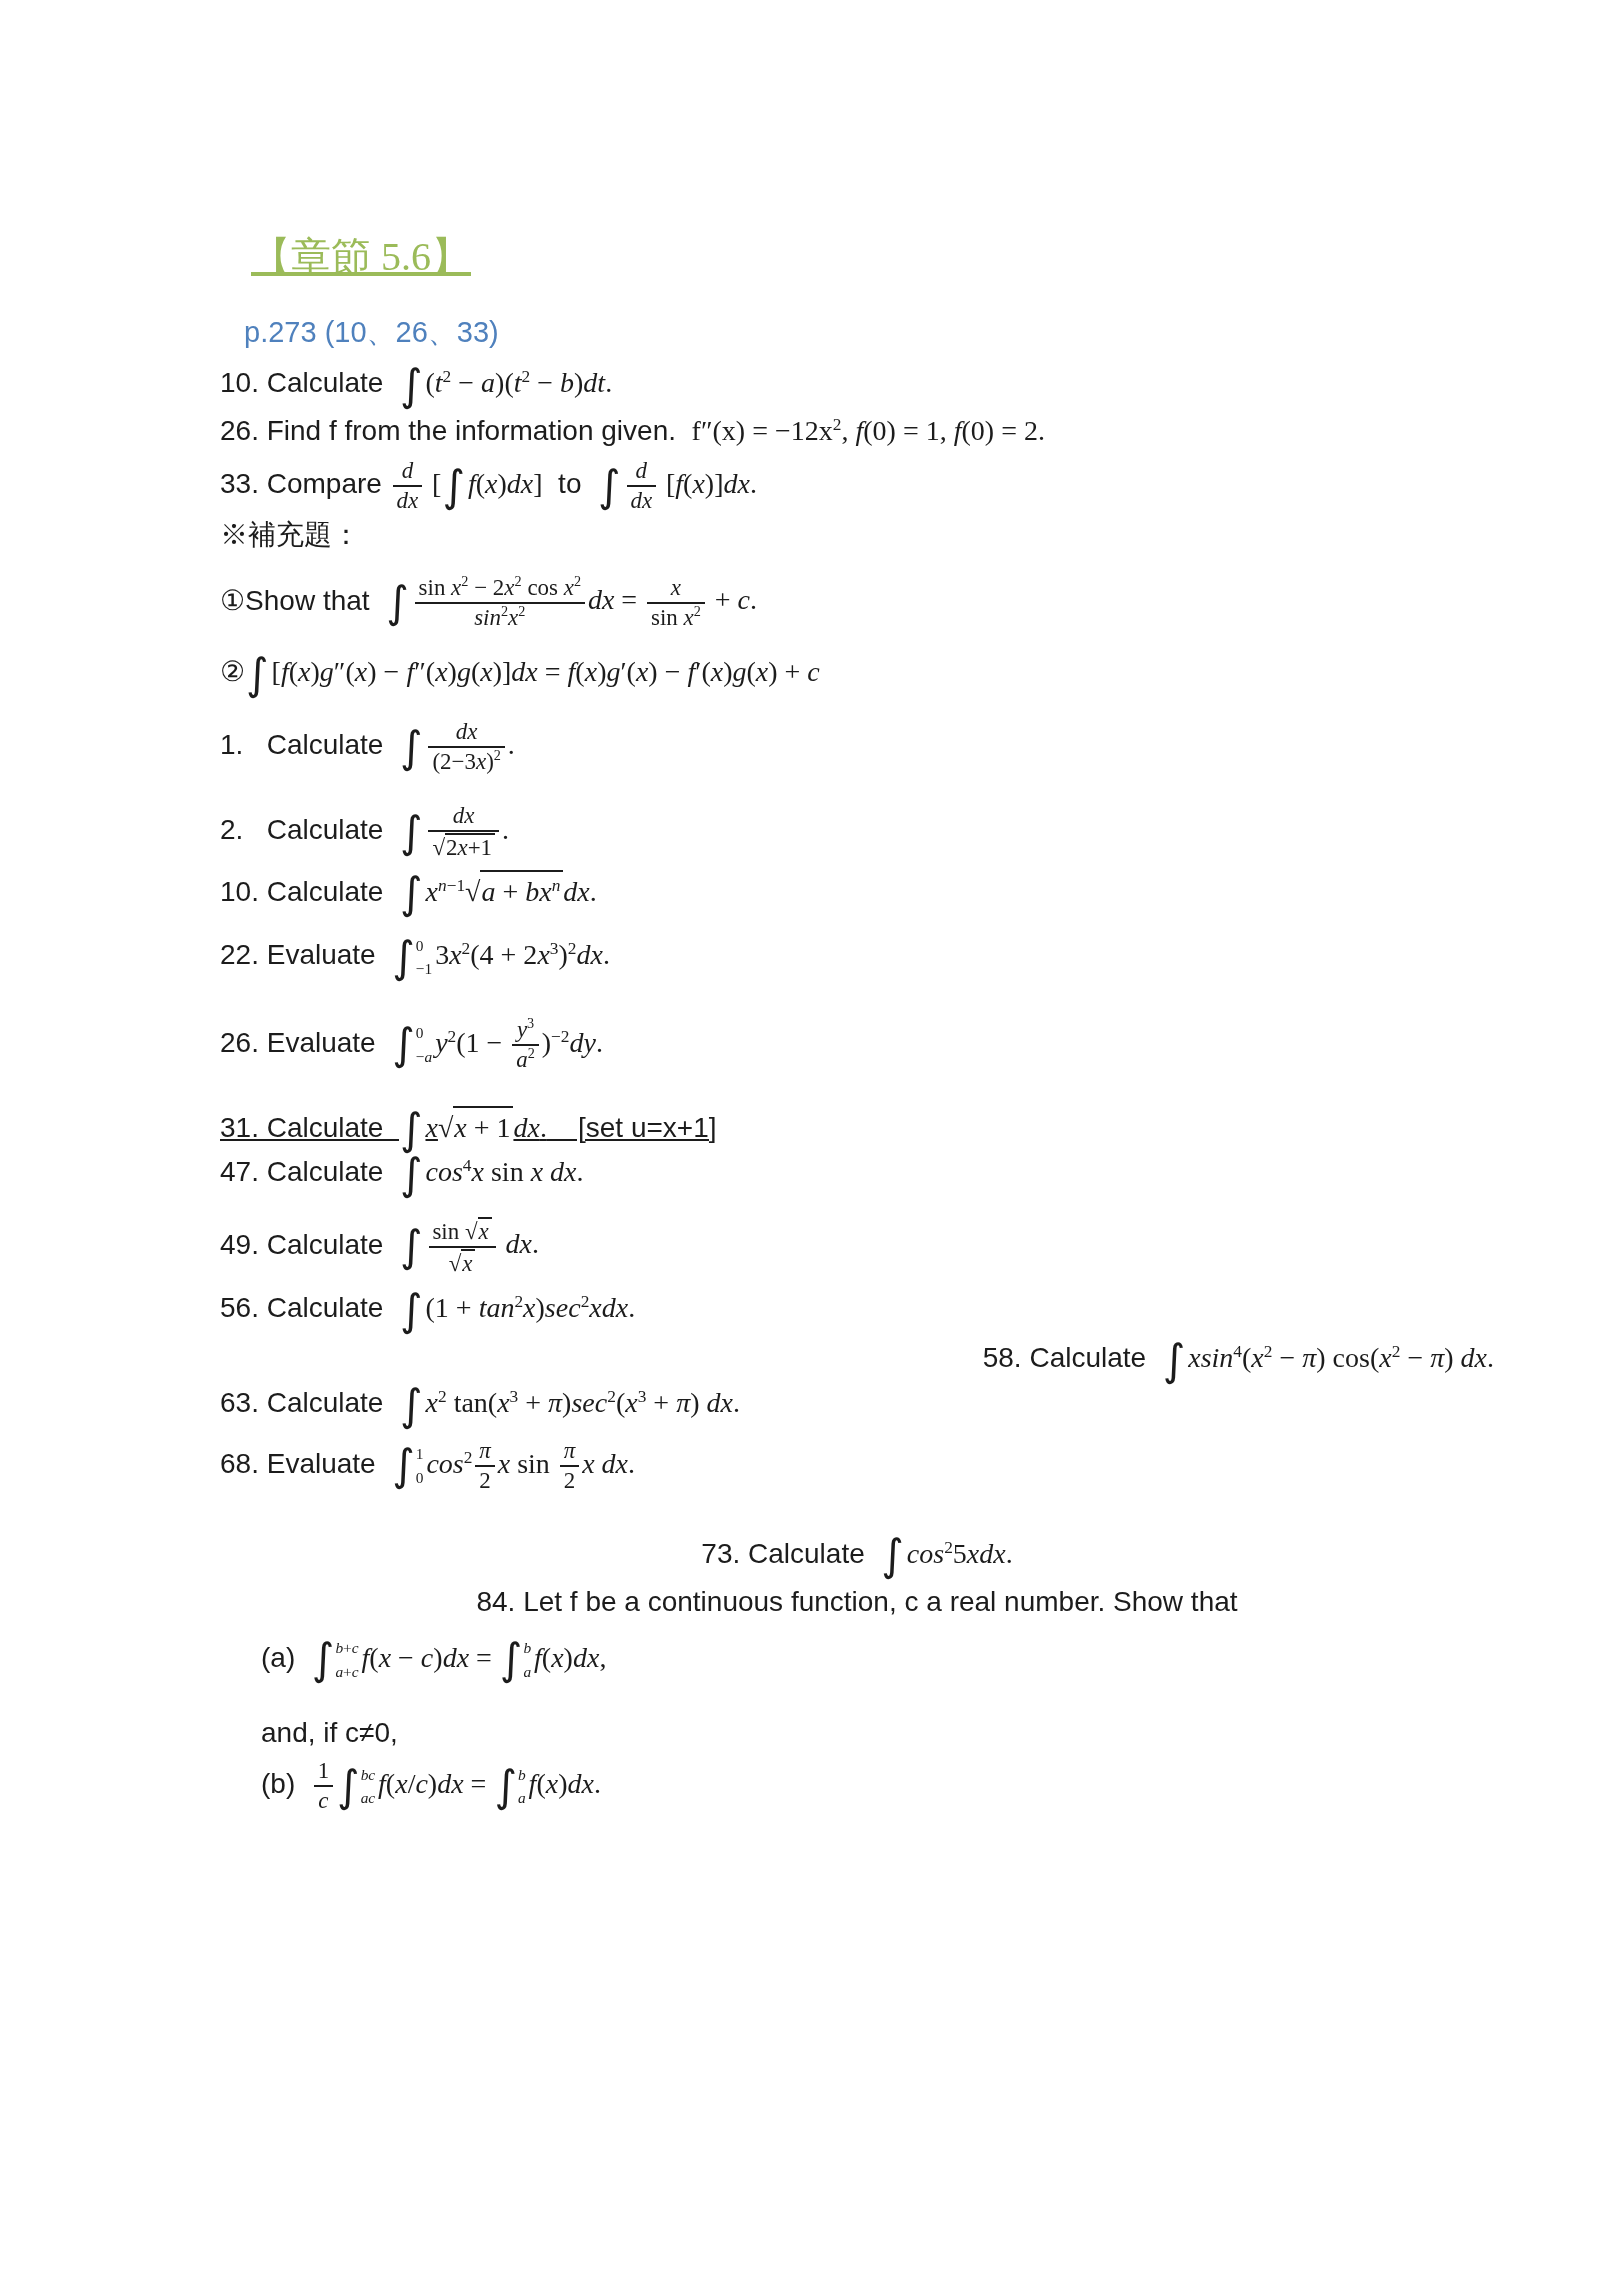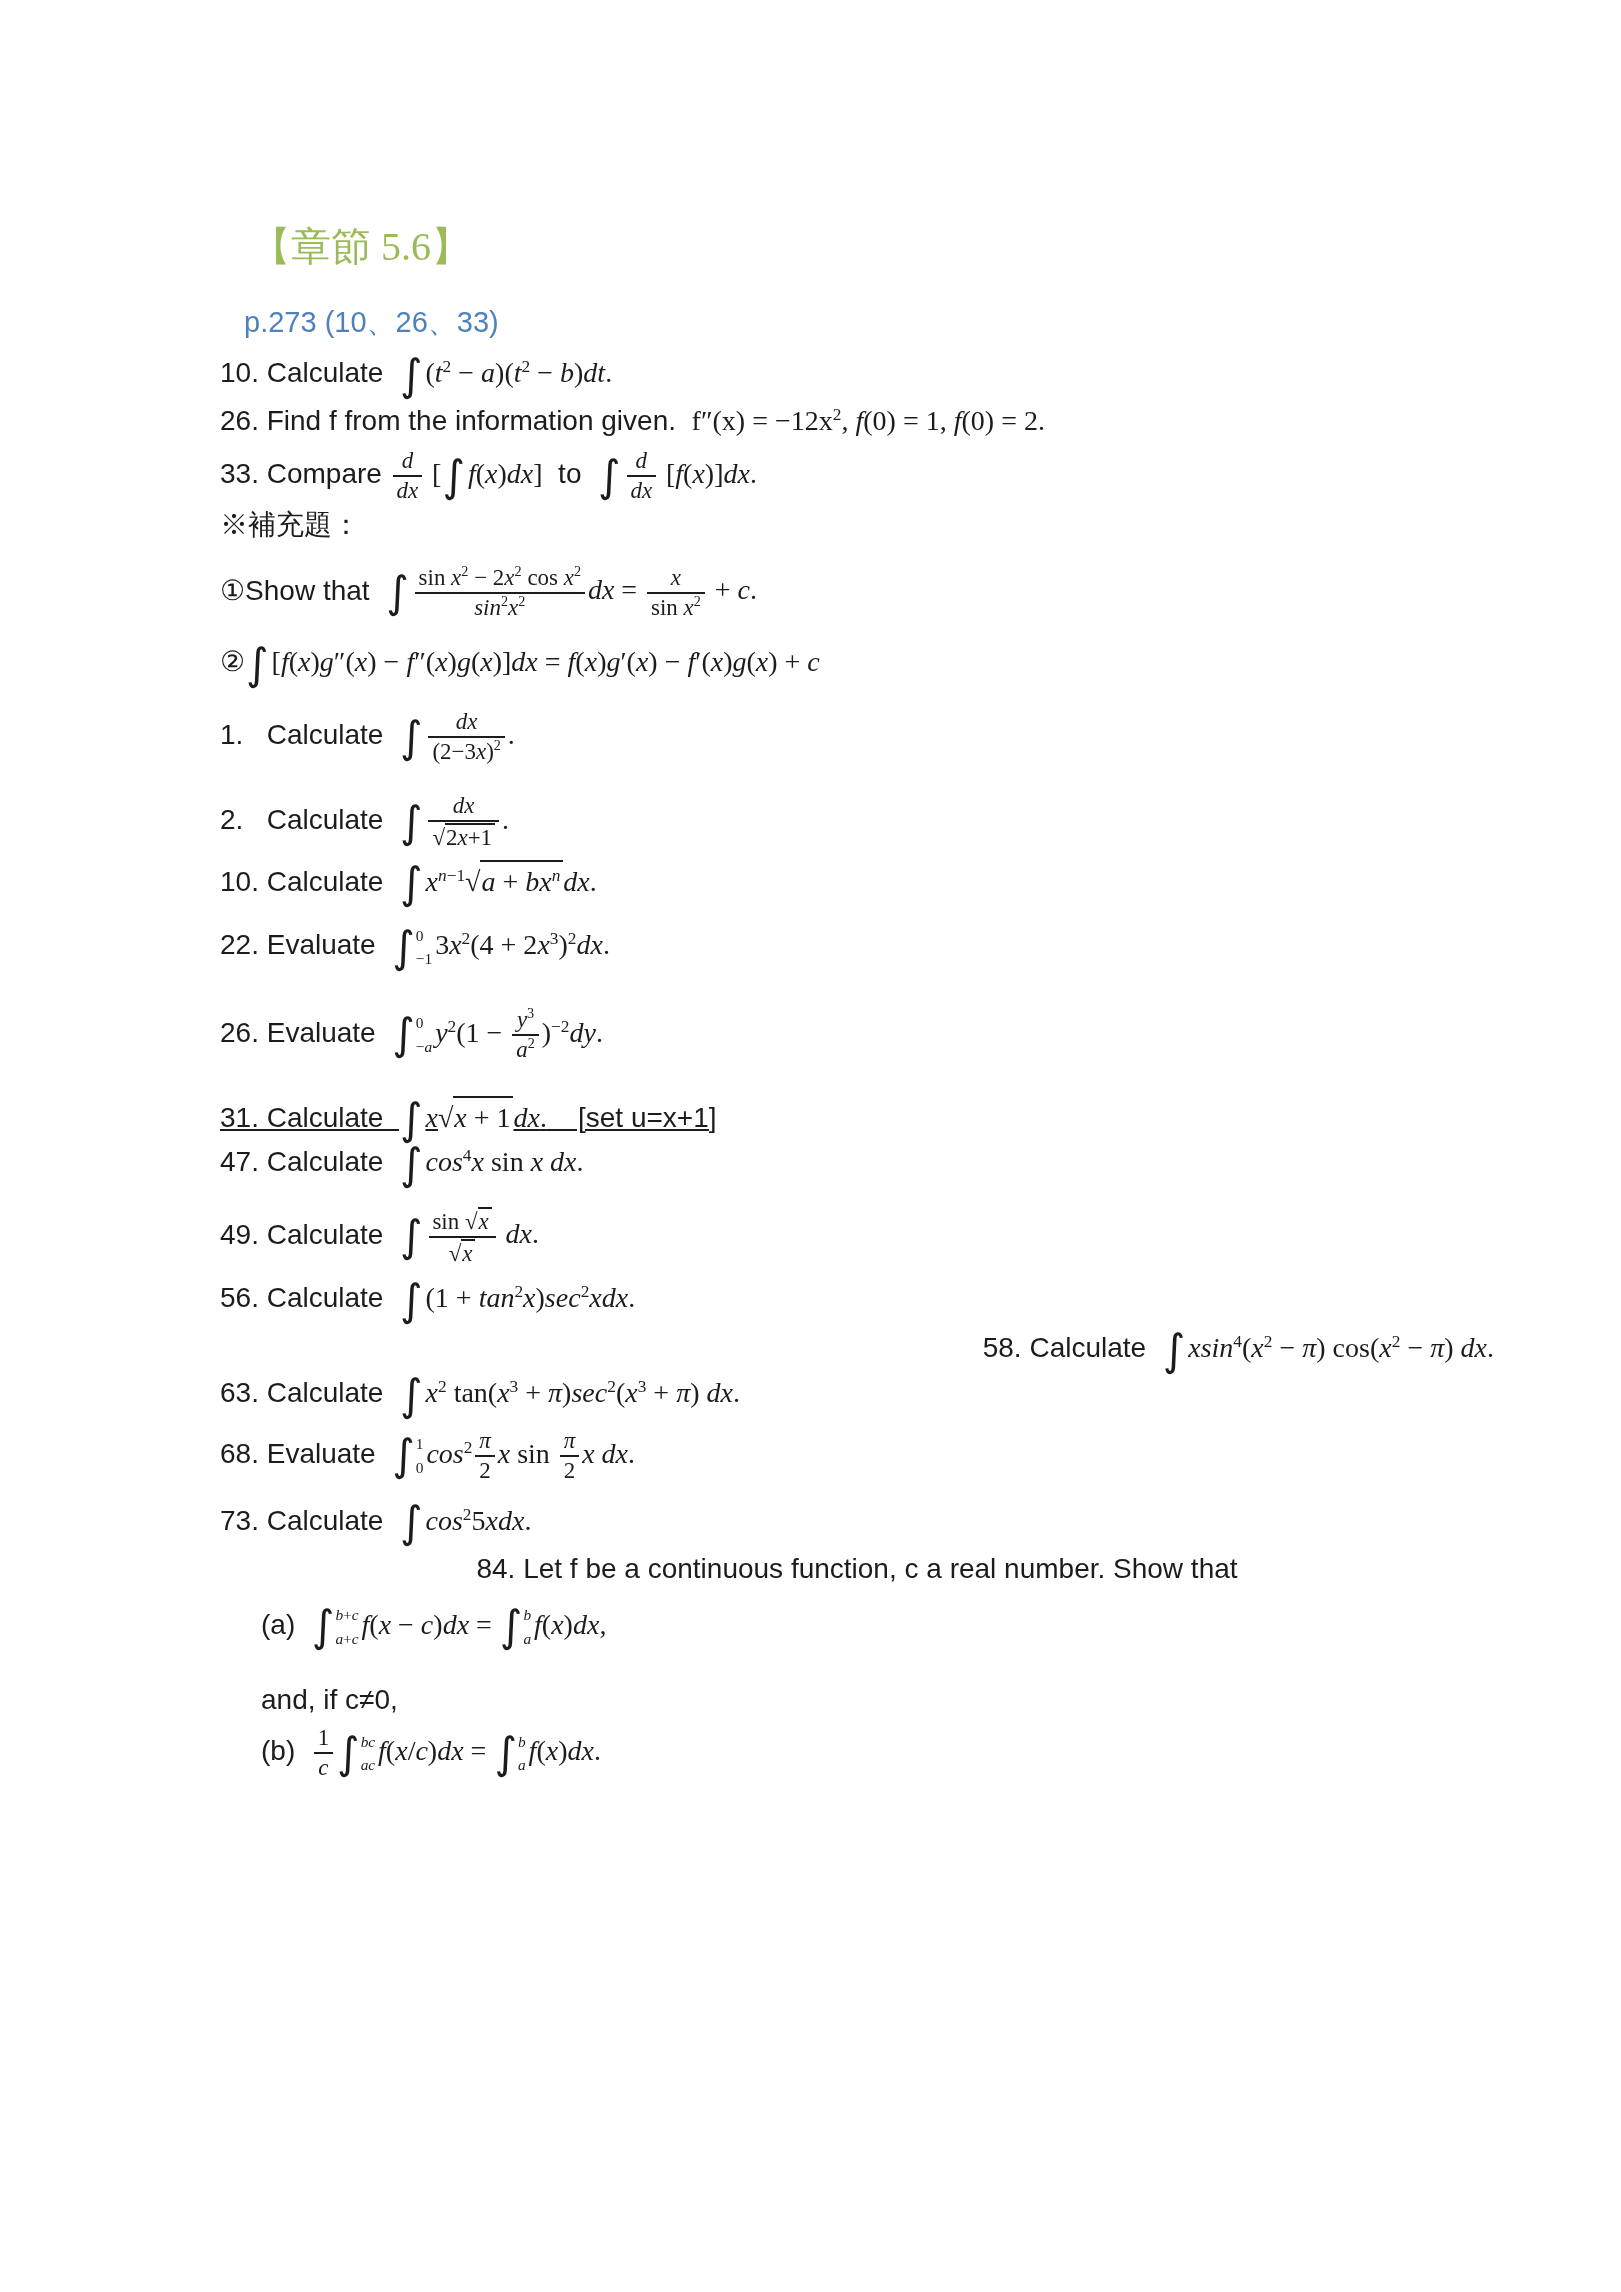--- a/index.html
+++ b/index.html
@@ -53,40 +53,40 @@
     font-size:0.55em;line-height:1;padding:2px 0 2.9px 1px;
   }
   .lim .ulim{align-self:flex-start;}
   .lim .llim{align-self:flex-start;}
 </style>
 </head>
 <body>
 
 <div class="page">
   <div>
-      <div class="heading" style="margin-top: 2px;">【章節 5.6】</div>
+      <div class="heading" style="margin-top: 12px; text-decoration: underline;">【章節 5.6】</div>
       <div class="ref" style="margin-top: 32px;">p.273 (10、26、33)</div>
       <div class="body" style="margin-top: 10.8px;">10. Calculate  <span class="m"><span class="intw"><span class="intg">∫</span></span>(<span class="mi">t</span><sup class="msup">2</sup> − <span class="mi">a</span>)(<span class="mi">t</span><sup class="msup">2</sup> − <span class="mi">b</span>)<span class="mi">dt</span>.</span></div>
       <div class="body" style="margin-top: 3.9px;">26. Find f from the information given.  <span class="m">f″(x) = −12x<sup class="msup">2</sup>, <span class="mi">f</span>(0) = 1, <span class="mi">f</span>(0) = 2.</span></div>
       <div class="body" style="margin-top: 7.8px;">33. Compare <span class="m"><span class="frac"><span class="num"><span class="mi">d</span></span><span class="den"><span class="mi">dx</span></span></span> [<span class="intw"><span class="intg">∫</span></span><span class="mi">f</span>(<span class="mi">x</span>)<span class="mi">dx</span>]</span>  to  <span class="m"><span class="intw"><span class="intg">∫</span></span><span class="frac"><span class="num"><span class="mi">d</span></span><span class="den"><span class="mi">dx</span></span></span> [<span class="mi">f</span>(<span class="mi">x</span>)]<span class="mi">dx</span>.</span></div>
       <div class="body" style="">※補充題：</div>
       <div class="body" style="margin-top: 20.6px;">①Show that  <span class="m"><span class="intw"><span class="intg">∫</span></span><span class="frac"><span class="num">sin <span class="mi">x</span><sup class="msup">2</sup> − 2<span class="mi">x</span><sup class="msup">2</sup> cos <span class="mi">x</span><sup class="msup">2</sup></span><span class="den"><span class="mi">sin</span><sup class="msup">2</sup><span class="mi">x</span><sup class="msup">2</sup></span></span><span class="mi">dx</span> = <span class="frac"><span class="num"><span class="mi">x</span></span><span class="den">sin <span class="mi">x</span><sup class="msup">2</sup></span></span> + <span class="mi">c</span>.</span></div>
       <div class="body" style="margin-top: 20.6px;">②<span class="m"><span class="intw"><span class="intg">∫</span></span>[<span class="mi">f</span>(<span class="mi">x</span>)<span class="mi">g</span>″(<span class="mi">x</span>) − <span class="mi">f</span>″(<span class="mi">x</span>)<span class="mi">g</span>(<span class="mi">x</span>)]<span class="mi">dx</span> = <span class="mi">f</span>(<span class="mi">x</span>)<span class="mi">g</span>′(<span class="mi">x</span>) − <span class="mi">f</span>′(<span class="mi">x</span>)<span class="mi">g</span>(<span class="mi">x</span>) + <span class="mi">c</span></span></div>
       <div class="body" style="margin-top: 22.5px;">1.   Calculate  <span class="m"><span class="intw"><span class="intg">∫</span></span><span class="frac"><span class="num"><span class="mi">dx</span></span><span class="den">(2−3<span class="mi">x</span>)<sup class="msup">2</sup></span></span>.</span></div>
       <div class="body" style="margin-top: 27.4px;">2.   Calculate  <span class="m"><span class="intw"><span class="intg">∫</span></span><span class="frac"><span class="num"><span class="mi">dx</span></span><span class="den"><span class="sqrt"><span class="rad">√</span><span class="sqrtc">2<span class="mi">x</span>+1</span></span></span></span>.</span></div>
       <div class="body" style="margin-top: 7.8px;">10. Calculate  <span class="m"><span class="intw"><span class="intg">∫</span></span><span class="mi">x</span><sup class="msup"><span class="mi">n</span>−1</sup><span class="sqrt"><span class="rad">√</span><span class="sqrtc"><span class="mi">a</span> + <span class="mi">b</span><span class="mi">x</span><sup class="msup"><span class="mi">n</span></sup></span></span><span class="mi">dx</span>.</span></div>
       <div class="body" style="margin-top: 19.6px;">22. Evaluate  <span class="m"><span class="intw"><span class="intg">∫</span><span class="lim"><span class="ulim">0</span><span class="llim">−1</span></span></span>3<span class="mi">x</span><sup class="msup">2</sup>(4 + 2<span class="mi">x</span><sup class="msup">3</sup>)<sup class="msup">2</sup><span class="mi">dx</span>.</span></div>
       <div class="body" style="margin-top: 37px;">26. Evaluate  <span class="m"><span class="intw"><span class="intg">∫</span><span class="lim"><span class="ulim">0</span><span class="llim">−<span class="mi">a</span></span></span></span><span class="mi">y</span><sup class="msup">2</sup>(1 − <span class="frac"><span class="num"><span class="mi">y</span><sup class="msup">3</sup></span><span class="den"><span class="mi">a</span><sup class="msup">2</sup></span></span>)<sup class="msup">−2</sup><span class="mi">dy</span>.</span></div>
       <div class="body" style="margin-top: 32px; text-decoration: underline;">31. Calculate  <span class="m"><span class="intw"><span class="intg">∫</span></span><span class="mi">x</span><span class="sqrt"><span class="rad">√</span><span class="sqrtc"><span class="mi">x</span> + 1</span></span><span class="mi">dx</span>.</span>    [set u=x+1]</div>
       <div class="body" style="margin-top: 0px;">47. Calculate  <span class="m"><span class="intw"><span class="intg">∫</span></span><span class="mi">cos</span><sup class="msup">4</sup><span class="mi">x</span> sin <span class="mi">x</span> <span class="mi">dx</span>.</span></div>
       <div class="body" style="margin-top: 20.6px;">49. Calculate  <span class="m"><span class="intw"><span class="intg">∫</span></span><span class="frac"><span class="num">sin <span class="sqrt"><span class="rad">√</span><span class="sqrtc"><span class="mi">x</span></span></span></span><span class="den"><span class="sqrt"><span class="rad">√</span><span class="sqrtc"><span class="mi">x</span></span></span></span></span> <span class="mi">dx</span>.</span></div>
       <div class="body" style="margin-top: 10.8px;">56. Calculate  <span class="m"><span class="intw"><span class="intg">∫</span></span>(1 + <span class="mi">tan</span><sup class="msup">2</sup><span class="mi">x</span>)<span class="mi">sec</span><sup class="msup">2</sup><span class="mi">xdx</span>.</span></div>
       <div class="body" style="margin-top: 5.9px; text-align: right;">58. Calculate  <span class="m"><span class="intw"><span class="intg">∫</span></span><span class="mi">xsin</span><sup class="msup">4</sup>(<span class="mi">x</span><sup class="msup">2</sup> − <span class="mi">π</span>) cos(<span class="mi">x</span><sup class="msup">2</sup> − <span class="mi">π</span>) <span class="mi">dx</span>.</span></div>
       <div class="body" style="margin-top: 0px;">63. Calculate  <span class="m"><span class="intw"><span class="intg">∫</span></span><span class="mi">x</span><sup class="msup">2</sup> tan(<span class="mi">x</span><sup class="msup">3</sup> + <span class="mi">π</span>)<span class="mi">sec</span><sup class="msup">2</sup>(<span class="mi">x</span><sup class="msup">3</sup> + <span class="mi">π</span>) <span class="mi">dx</span>.</span></div>
       <div class="body" style="margin-top: 10.8px;">68. Evaluate  <span class="m"><span class="intw"><span class="intg">∫</span><span class="lim"><span class="ulim">1</span><span class="llim">0</span></span></span><span class="mi">cos</span><sup class="msup">2</sup><span class="frac"><span class="num"><span class="mi">π</span></span><span class="den">2</span></span><span class="mi">x</span> sin <span class="frac"><span class="num"><span class="mi">π</span></span><span class="den">2</span></span><span class="mi">x</span> <span class="mi">dx</span>.</span></div>
-      <div class="body" style="margin-top: 16px;">73. Calculate  <span class="m"><span class="intw"><span class="intg">∫</span></span><span class="mi">cos</span><sup class="msup">2</sup>5<span class="mi">xdx</span>.</span></div>
+      <div class="body" style="margin-top: 39px; text-align: center;">73. Calculate  <span class="m"><span class="intw"><span class="intg">∫</span></span><span class="mi">cos</span><sup class="msup">2</sup>5<span class="mi">xdx</span>.</span></div>
       <div class="body" style="margin-top: 3.9px; text-align: center;">84. Let f be a continuous function, c a real number. Show that</div>
       <div class="body indent" style="margin-top: 16.7px;">(a)  <span class="m"><span class="intw"><span class="intg">∫</span><span class="lim"><span class="ulim"><span class="mi">b</span>+<span class="mi">c</span></span><span class="llim"><span class="mi">a</span>+<span class="mi">c</span></span></span></span><span class="mi">f</span>(<span class="mi">x</span> − <span class="mi">c</span>)<span class="mi">dx</span> = <span class="intw"><span class="intg">∫</span><span class="lim"><span class="ulim"><span class="mi">b</span></span><span class="llim"><span class="mi">a</span></span></span></span><span class="mi">f</span>(<span class="mi">x</span>)<span class="mi">dx</span>,</span></div>
       <div class="body indent" style="margin-top: 31px;">and, if c≠0,</div>
       <div class="body indent" style="margin-top: 5.9px;">(b)  <span class="m"><span class="frac"><span class="num">1</span><span class="den"><span class="mi">c</span></span></span><span class="intw"><span class="intg">∫</span><span class="lim"><span class="ulim"><span class="mi">bc</span></span><span class="llim"><span class="mi">ac</span></span></span></span><span class="mi">f</span>(<span class="mi">x</span>/<span class="mi">c</span>)<span class="mi">dx</span> = <span class="intw"><span class="intg">∫</span><span class="lim"><span class="ulim"><span class="mi">b</span></span><span class="llim"><span class="mi">a</span></span></span></span><span class="mi">f</span>(<span class="mi">x</span>)<span class="mi">dx</span>.</span></div>
     </div>
 </div>
 
 
 </body></html>

